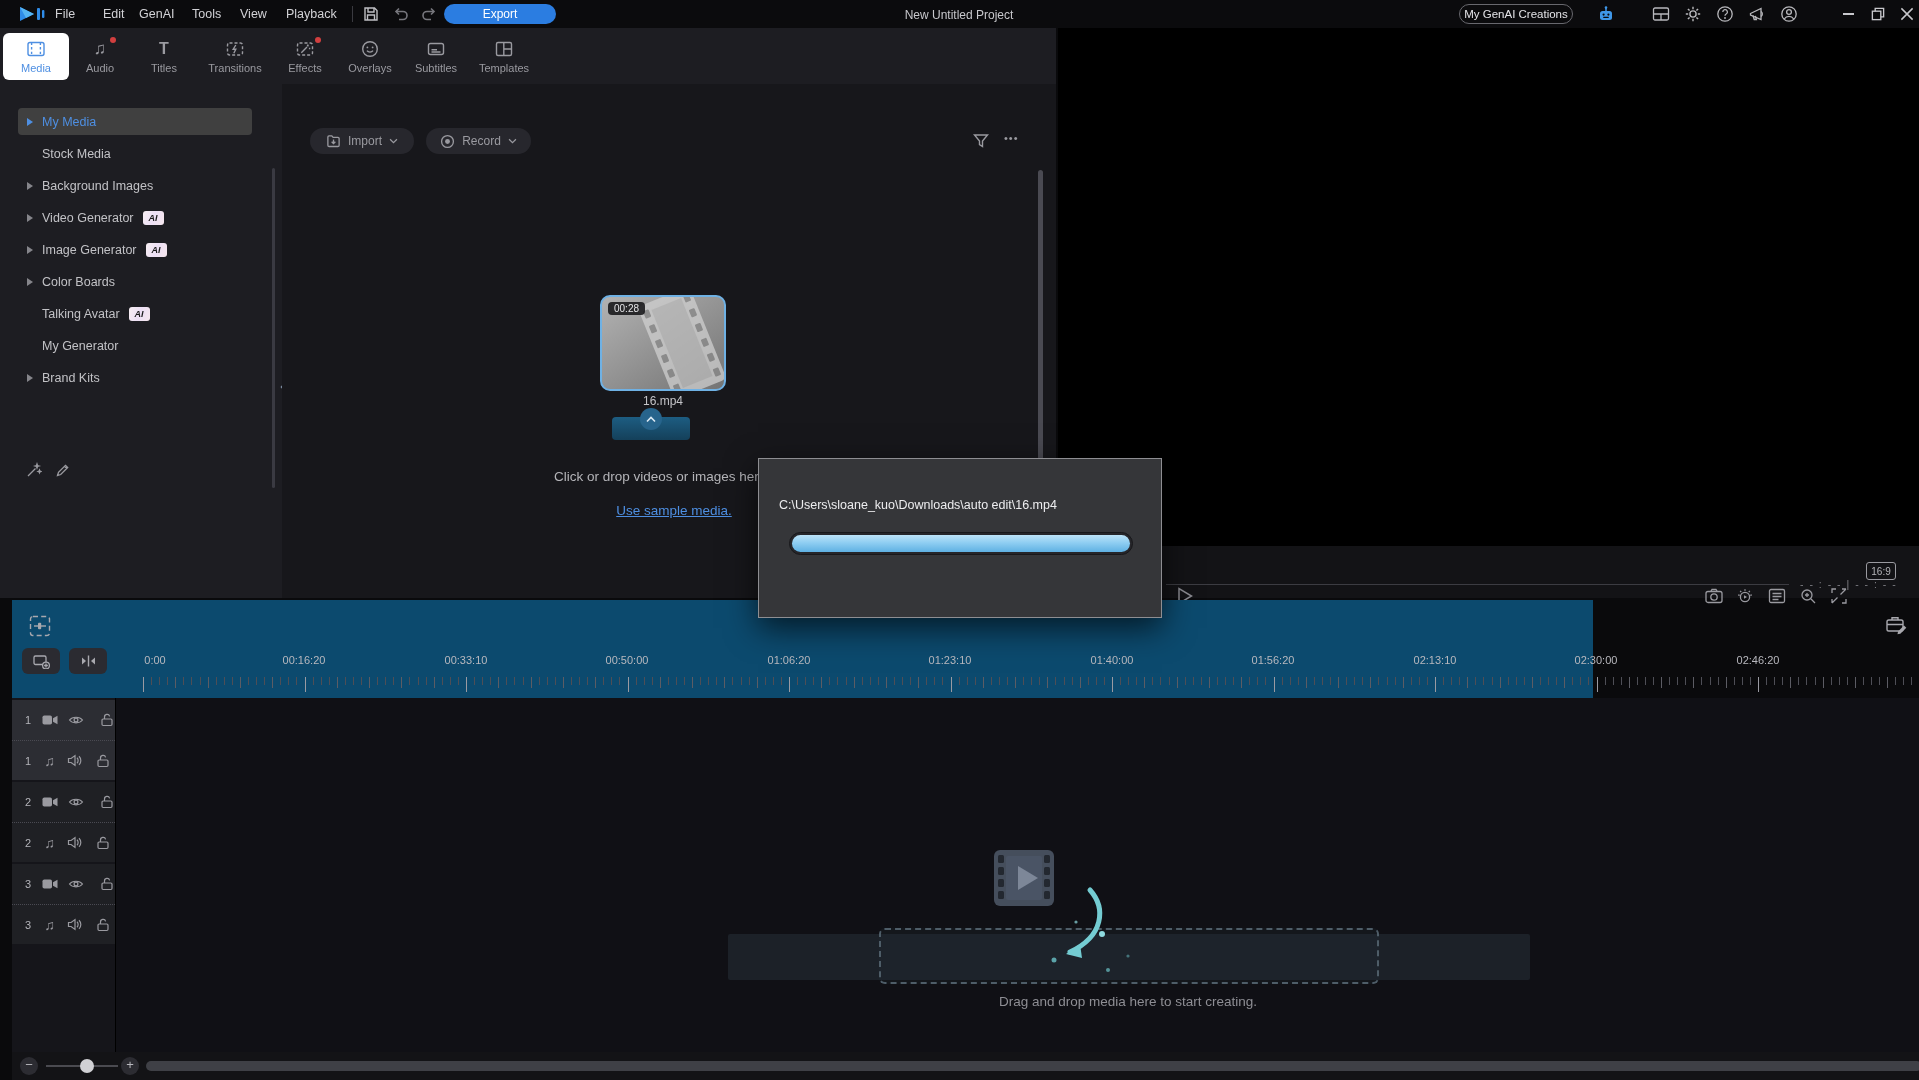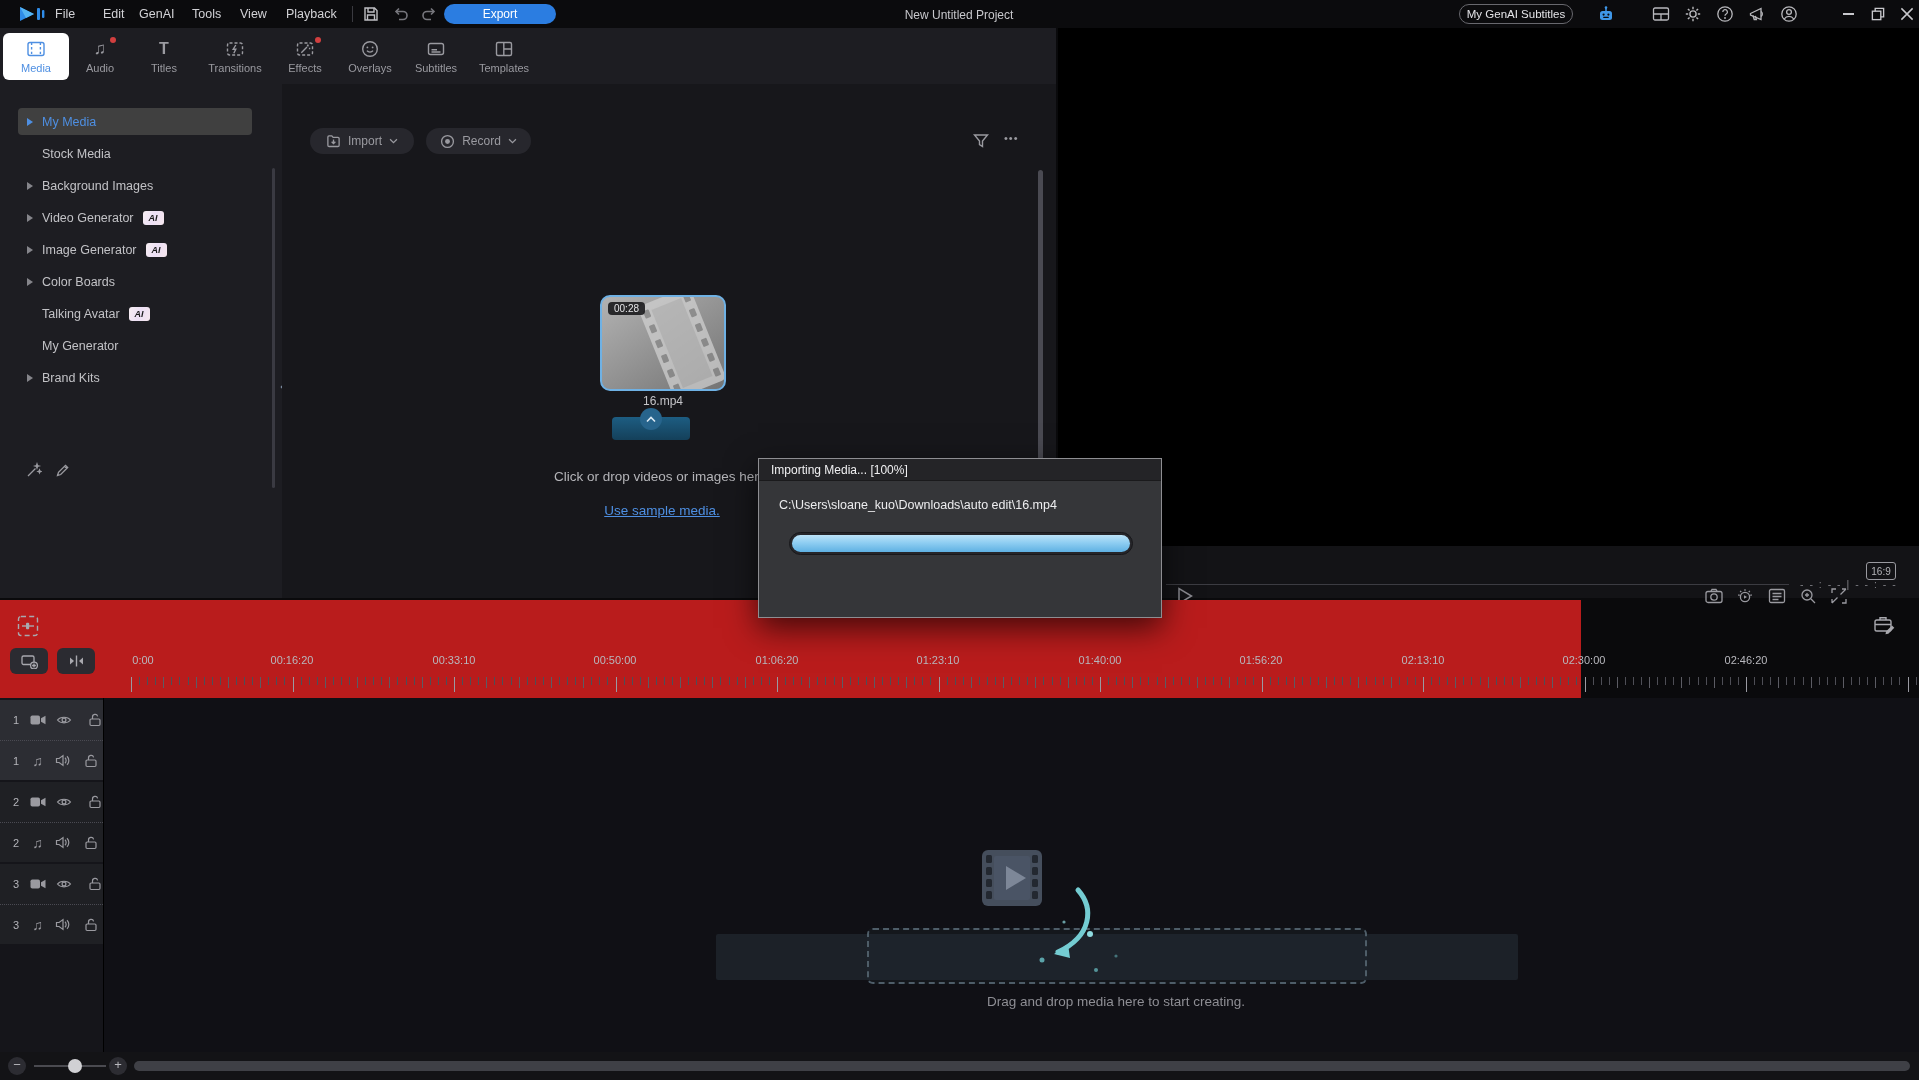--- a/index.html
+++ b/index.html
@@ -49,39 +49,39 @@
   .search::placeholder{color:#85858b}
   .media-scroll{position:absolute;left:756px;top:86px;width:5px;height:410px;border-radius:3px;background:#4a4a52}
 
   
   .clip-card{position:absolute;left:318px;top:211px;width:126px;height:96px;border:2px solid #6fb1e4;border-radius:10px;background:linear-gradient(145deg,#b2b2b2,#747474);overflow:hidden}
   .clip-badge{position:absolute;left:6px;top:5px;background:rgba(18,18,20,.85);border-radius:4px;padding:1px 6px;font-size:10px;color:#e4e4e6}
   .clip-name{position:absolute;left:318px;top:310px;width:126px;text-align:center;font-size:12px;color:#c4c4c8}
   .upload-ico{position:absolute;left:330px;top:333px;width:78px;height:23px;border-radius:4px;background:linear-gradient(180deg,#1d5d82,#14405a)}
   .upload-ico .bump{position:absolute;left:28px;top:-9px;width:22px;height:22px;border-radius:50%;background:#27648c;display:flex;align-items:center;justify-content:center}
   .empty-hint{position:absolute;left:180px;top:385px;width:400px;text-align:center;font-size:13.5px;color:#b4b4b8}
-  .sample-link{position:absolute;left:180px;top:419px;width:400px;text-align:center;font-size:13.5px;color:#4e8fe2;text-decoration:underline}
+  .sample-link{position:absolute;left:192px;top:419px;width:400px;text-align:center;font-size:13.5px;color:#4e8fe2;text-decoration:underline}
 
   
   .seek-line{position:absolute;left:108px;top:38px;width:623px;height:1px;background:#3c3c42}
   .timecode{position:absolute;left:742px;top:32px;width:150px;font-size:10.5px;letter-spacing:1.5px;color:#7e7e84}
   .pv-ic{position:absolute;top:40px;width:20px;height:20px;color:#9a9aa0}
   .ratio-box{position:absolute;left:1866px;top:562px;width:30px;height:18px;border:1px solid #9a9aa0;border-radius:3px;font-size:10px;color:#b4b4b8;display:flex;align-items:center;justify-content:center;z-index:5}
 
   
   .dialog{position:absolute;left:758px;top:458px;width:404px;height:160px;border:1px solid #8e8e92;background:#353639;z-index:50;box-shadow:0 10px 30px rgba(0,0,0,.65)}
   .dlg-title{position:absolute;left:0;top:0;width:100%;height:22px;background:#242427;border-bottom:1px solid #1a1a1c;color:#f0f0f2;font-size:12px;line-height:22px;padding-left:12px}
   .dlg-path{position:absolute;left:20px;top:39px;font-size:12.5px;color:#ededef}
   .dlg-progress{position:absolute;left:30px;top:73px;width:344px;height:23px;border-radius:12px;background:#26262a;border:1px solid #18181b;padding:2px}
   .dlg-fill{height:100%;border-radius:9px;background:linear-gradient(180deg,#bce3f8 0%,#8fcef2 45%,#5fb1e3 100%)}
   .dlg-foot{position:absolute;left:0;top:112px;width:100%;height:47px;background:#2b2b2e;border-top:1px solid #48484c}
   .dlg-cancel{position:absolute;left:145px;top:11px;width:115px;height:23px;background:#29292c;border:1px solid #7e7e82;color:#e8e8ea;font-size:12px;display:flex;align-items:center;justify-content:center}
 
   
-  .tl-section{position:absolute;left:0;top:600px;width:1581px;height:480px;background:#b91c1c}
+  .tl-section{position:absolute;left:12px;top:600px;width:1581px;height:480px;background:#0c4a6e}
   .tl-btn{position:absolute;top:48px;width:38px;height:26px;border-radius:6px;background:#2b2b31;display:flex;align-items:center;justify-content:center;color:#a8a8ae}
   .ruler-label{position:absolute;top:54px;width:80px;text-align:center;font-size:11px;color:#b8b8be}
   .ticks{position:absolute;left:0;top:77px;width:1919px;height:18px}
   .tick{position:absolute;top:0;width:1px;height:8px;background:#4e4e56}
   .tick.med{height:11px;background:#5c5c64}
   .tick.major{height:15px;background:#9a9aa2}
   .tl-body{position:absolute;left:104px;top:98px;width:1815px;height:354px;background:#101015}
   .trow{position:absolute;left:0;width:103px;height:40px;background:#1f2024;display:flex;align-items:center;gap:0}
   .trow.sel{background:#2c2d33}
   .trow.dotted{border-top:1px dotted #4a4a52}
@@ -122,21 +122,21 @@
   <svg class="tb-ic" style="left:392px" viewBox="0 0 18 18" fill="none" stroke="#77777d" stroke-width="1.6">
     <path d="M4 6.5h7a4 4 0 0 1 0 8H7"></path>
       <path d="M7 3.5 4 6.5l3 3"></path>
   </svg>
   <svg class="tb-ic" style="left:420px" viewBox="0 0 18 18" fill="none" stroke="#77777d" stroke-width="1.6">
     <path d="M14 6.5H7a4 4 0 0 0 0 8h4"></path>
       <path d="M11 3.5l3 3-3 3"></path>
   </svg>
   <div class="export-btn">Export</div>
   <div class="proj-title">New Untitled Project</div>
-  <div class="genai-pill">My GenAI Subtitles</div>
+  <div class="genai-pill">My GenAI Creations</div>
   <svg class="tb-ic" style="left:1597px;color:#3f97e8" viewBox="0 0 18 18">
     <rect x="3" y="6" width="12" height="9" rx="2.5" fill="#3f97e8"></rect>
     <path d="M9 3v3" stroke="#3f97e8" stroke-width="1.5"></path>
       <circle cx="9" cy="2.6" r="1.3" fill="#3f97e8"></circle>
     <circle cx="6.6" cy="9.6" r="1.1" fill="#0b0b0d"></circle>
       <circle cx="11.4" cy="9.6" r="1.1" fill="#0b0b0d"></circle>
     <path d="M6.7 12.3h4.6" stroke="#0b0b0d" stroke-width="1.2" stroke-linecap="round"></path>
   </svg>
   <svg class="tb-ic" style="left:1652px" viewBox="0 0 18 18" fill="none" stroke="currentColor" stroke-width="1.3">
     <rect x="1.5" y="3" width="15" height="12" rx="1.5"></rect>
@@ -776,18 +776,17 @@
   <div class="tl-bottom">
     <div class="circbtn" style="left:8px">−</div>
     <div class="zoom-track"></div>
     <div class="zoom-handle"></div>
     <div class="circbtn" style="left:109px">+</div>
     <div class="hscroll"></div>
   </div>
 </div>
 
 <div class="dialog">
-  <div class="dlg-title">Importing Media... [100%]</div>
   <div class="dlg-path">C:\Users\sloane_kuo\Downloads\auto edit\16.mp4</div>
   <div class="dlg-progress">
     <div class="dlg-fill" style="width: 100%;"></div>
   </div>
 </div>
 
 </body></html>

